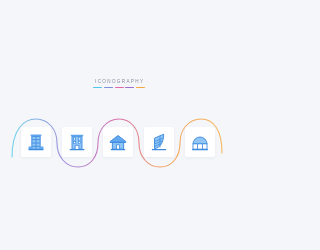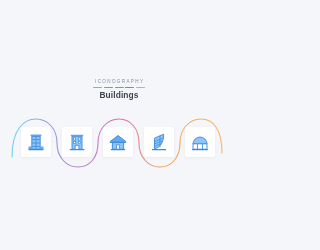--- a/index.html
+++ b/index.html
@@ -120,21 +120,20 @@
     <div class="brand-kicker">ICONOGRAPHY</div>
 
     <div class="brand-rule">
       <i style="background:#4ec8e8"></i>
       <i style="background:#7f8fd8"></i>
       <i style="background:#e06aa8"></i>
       <i style="background:#9b6fd0"></i>
       <i style="background:#f5a742"></i>
     </div>
 
-    <div class="brand-title">Buildings</div>
   </div>
 
   <div class="wave-wrap">
 
     <svg class="wave-svg" width="238" height="62" viewBox="0 0 238 62">
       <defs>
         <linearGradient id="waveGrad" x1="0" y1="0" x2="1" y2="0">
           <stop offset="0%" stop-color="#6fd4ea"></stop>
           <stop offset="25%" stop-color="#9d8ada"></stop>
           <stop offset="50%" stop-color="#d96fae"></stop>

